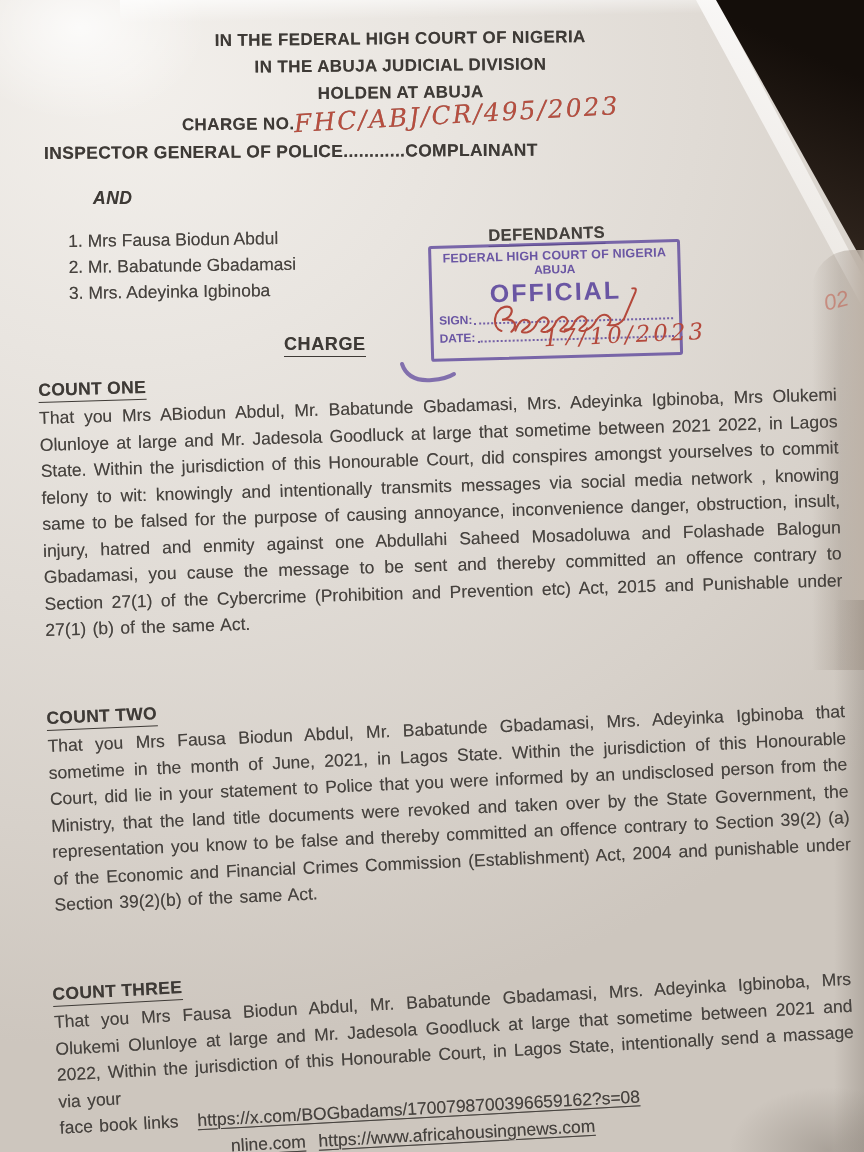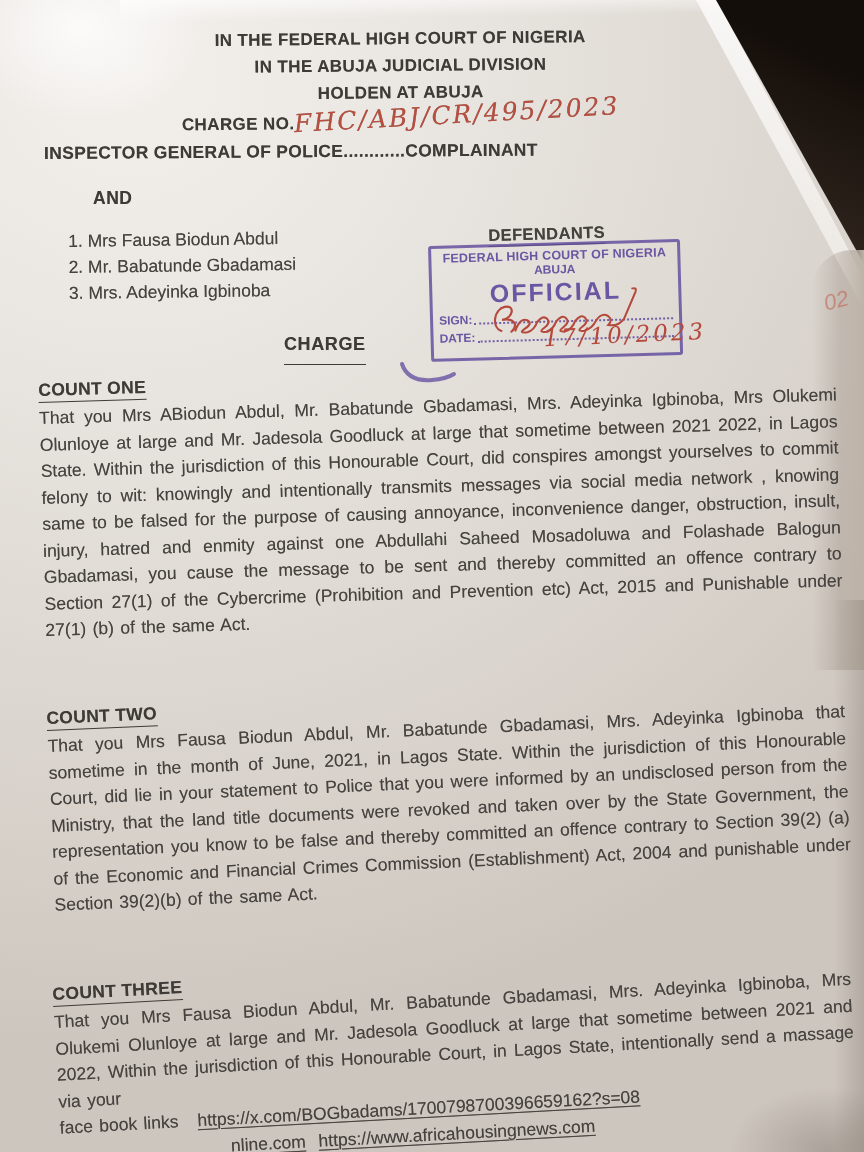--- a/index.html
+++ b/index.html
@@ -68,21 +68,21 @@
     color:#b84e3f;font-size:25px;letter-spacing:2px;
     transform:rotate(-2.6deg) translateY(3px);transform-origin:0 50%;
   }
   .complainant-line{
     position:absolute;left:44px;top:143px;
     font-weight:bold;font-size:17.5px;letter-spacing:.3px;color:#3e3a36;
     transform:rotate(-.4deg);transform-origin:0 0;
   }
   .and-label{
     position:absolute;left:93px;top:188px;
-    font-weight:bold;font-size:17.5px;letter-spacing:.5px;color:#3e3a36;
+    font-weight:bold;font-size:17.5px;letter-spacing:.5px;color:#3e3a36;font-style:italic;
   }
   .defendant-list{
     position:absolute;left:68px;top:228px;width:330px;
     font-size:17.5px;line-height:26px;color:#46423e;
     transform:rotate(-.8deg);transform-origin:0 0;
   }
   .defendants-label{
     position:absolute;left:488px;top:226px;
     font-weight:bold;font-size:16.5px;letter-spacing:.4px;color:#45413d;
     border-bottom:1.6px solid #45413d;padding-bottom:1px;
@@ -106,21 +106,21 @@
     position:absolute;left:110px;top:78px;
     font-family:"DejaVu Serif","Liberation Serif",serif;font-style:italic;
     font-size:23px;color:#b4493c;letter-spacing:3px;white-space:nowrap;
     transform:rotate(-1deg);
   }
   .stamp-smudge{position:absolute;left:398px;top:358px;width:70px;height:32px;}
   
   .charge-heading{
     position:absolute;left:284px;top:334px;
     font-weight:bold;font-size:18px;letter-spacing:.6px;color:#3e3a36;
-    border-bottom:1.8px solid #3e3a36;padding-bottom:9px;
+    border-bottom:1.8px solid #3e3a36;padding-bottom:1px;
   }
   .count{position:absolute;width:798px;transform-origin:0 0;}
   .count-heading{
     display:inline-block;font-weight:bold;font-size:17.5px;letter-spacing:.3px;color:#3e3a36;
     border-bottom:1.7px solid #3e3a36;padding-bottom:1px;margin-bottom:2px;
   }
   .count-body{
     font-size:17.5px;line-height:26.5px;text-align:justify;
     color:#46423e;word-spacing:1.5px;
   }

